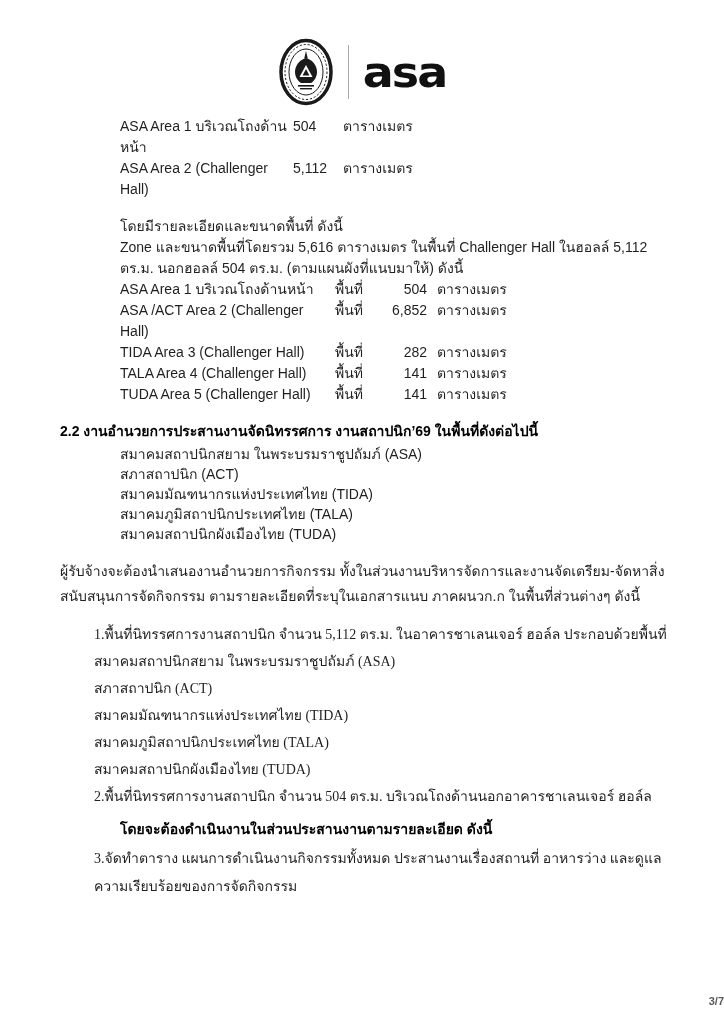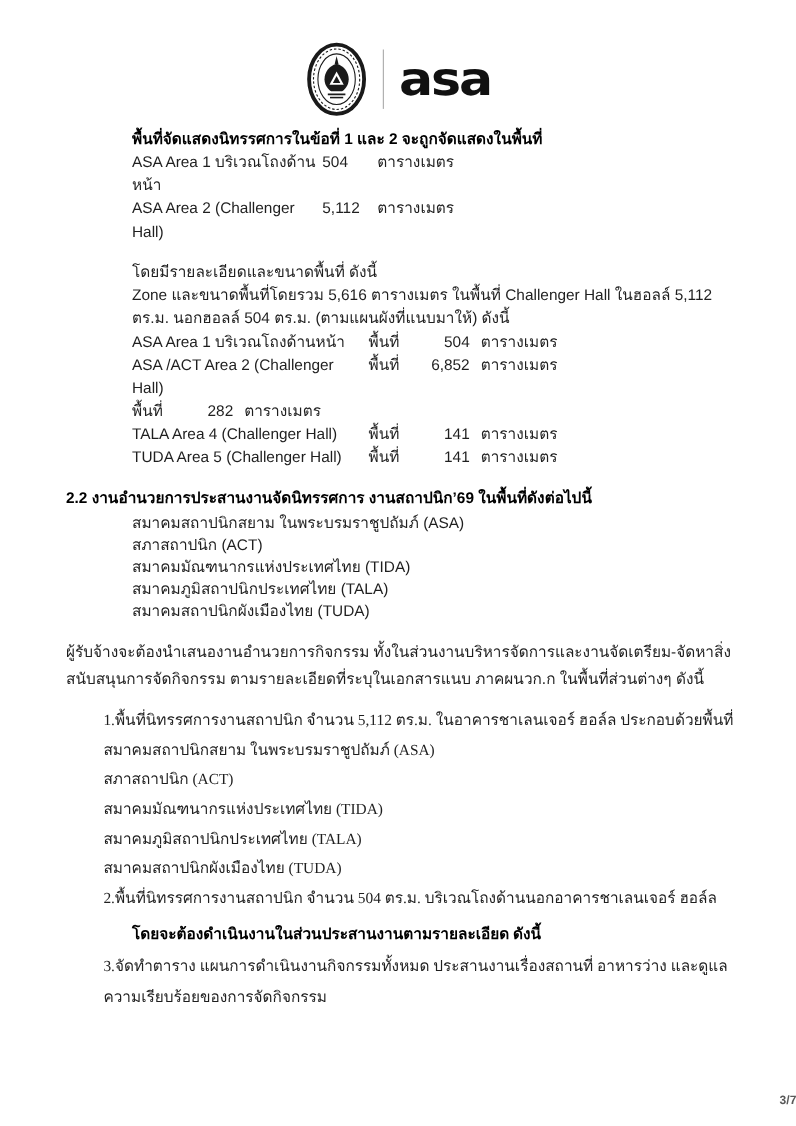--- a/index.html
+++ b/index.html
@@ -46,21 +46,21 @@
   .b2 .val{flex:0 0 48px;text-align:right;}
   .b2 .unit{margin-left:10px;}
   
   .s22{margin-top:16px;line-height:21px;}
   .s22-list{line-height:20px;margin-top:2px;}
   
   .para{margin-top:15px;line-height:25px;}
   
   .exh{margin-top:12px;line-height:27px;}
   
-  .coord-head{margin-top:9px;line-height:21px;font-family:Liberation Serif, serif;}
+  .coord-head{margin-top:9px;line-height:21px;}
   .coord{margin-top:5px;line-height:28px;}
   .coord p{margin-top:5px;}
   
   .footer{
     position:absolute;bottom:17px;left:0;right:0;
     text-align:right;font-size:11px;color:#595959;font-weight:bold;
   }
 </style>
 </head>
 <body>
@@ -79,21 +79,20 @@
       <rect x="20" y="47" width="16" height="1.6" fill="#1a1a1a"></rect>
       <rect x="22" y="50" width="12" height="1.4" fill="#1a1a1a"></rect>
     </svg>
     <div class="logo-divider"></div>
     <div class="brand">asa</div>
   </div>
 
   <div class="content">
 
     <section class="b1">
-      <p class="bold ind60">พื้นที่จัดแสดงนิทรรศการในข้อที่ 1 และ 2 จะถูกจัดแสดงในพื้นที่</p>
       <div>
 
           <div class="row ind60">
             <span class="name">ASA Area 1  บริเวณโถงด้านหน้า</span>
             <span class="val">504</span>
             <span class="unit">ตารางเมตร</span>
           </div>
 
           <div class="row ind60">
             <span class="name">ASA Area 2  (Challenger Hall)</span>
@@ -116,20 +115,21 @@
           </div>
 
           <div class="row ind60">
             <span class="name">ASA /ACT Area 2  (Challenger Hall)</span>
             <span class="lbl">พื้นที่</span>
             <span class="val">6,852</span>
             <span class="unit">ตารางเมตร</span>
           </div>
 
           <div class="row ind60">
+            <span class="name">TIDA Area 3 (Challenger Hall)</span>
             <span class="lbl">พื้นที่</span>
             <span class="val">282</span>
             <span class="unit">ตารางเมตร</span>
           </div>
 
           <div class="row ind60">
             <span class="name">TALA Area 4 (Challenger Hall)</span>
             <span class="lbl">พื้นที่</span>
             <span class="val">141</span>
             <span class="unit">ตารางเมตร</span>

